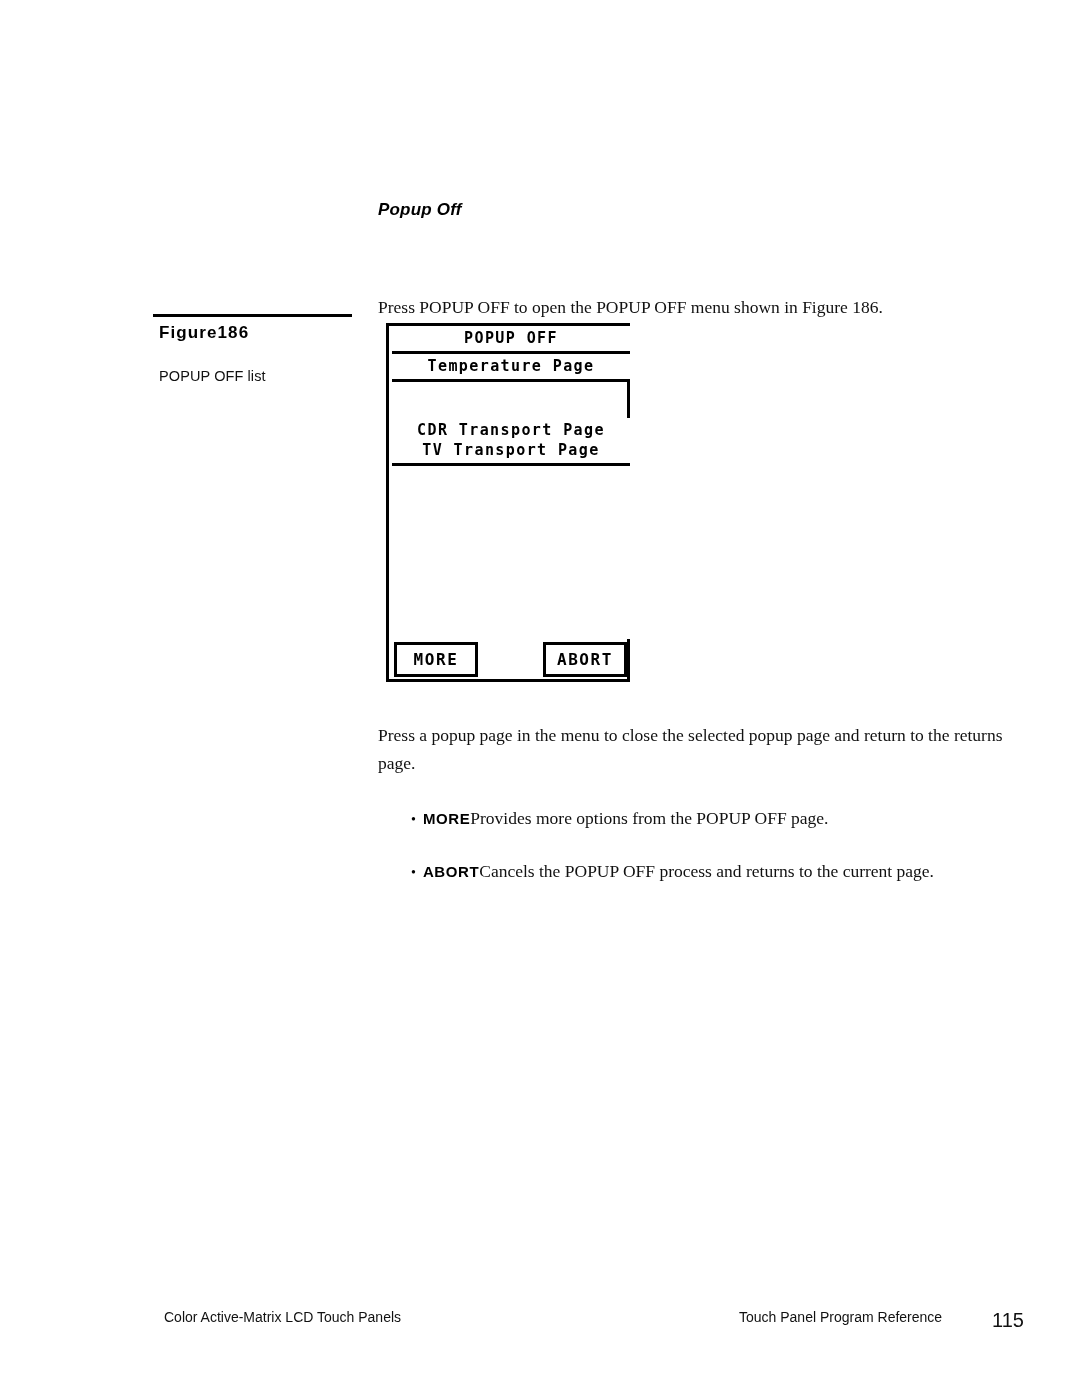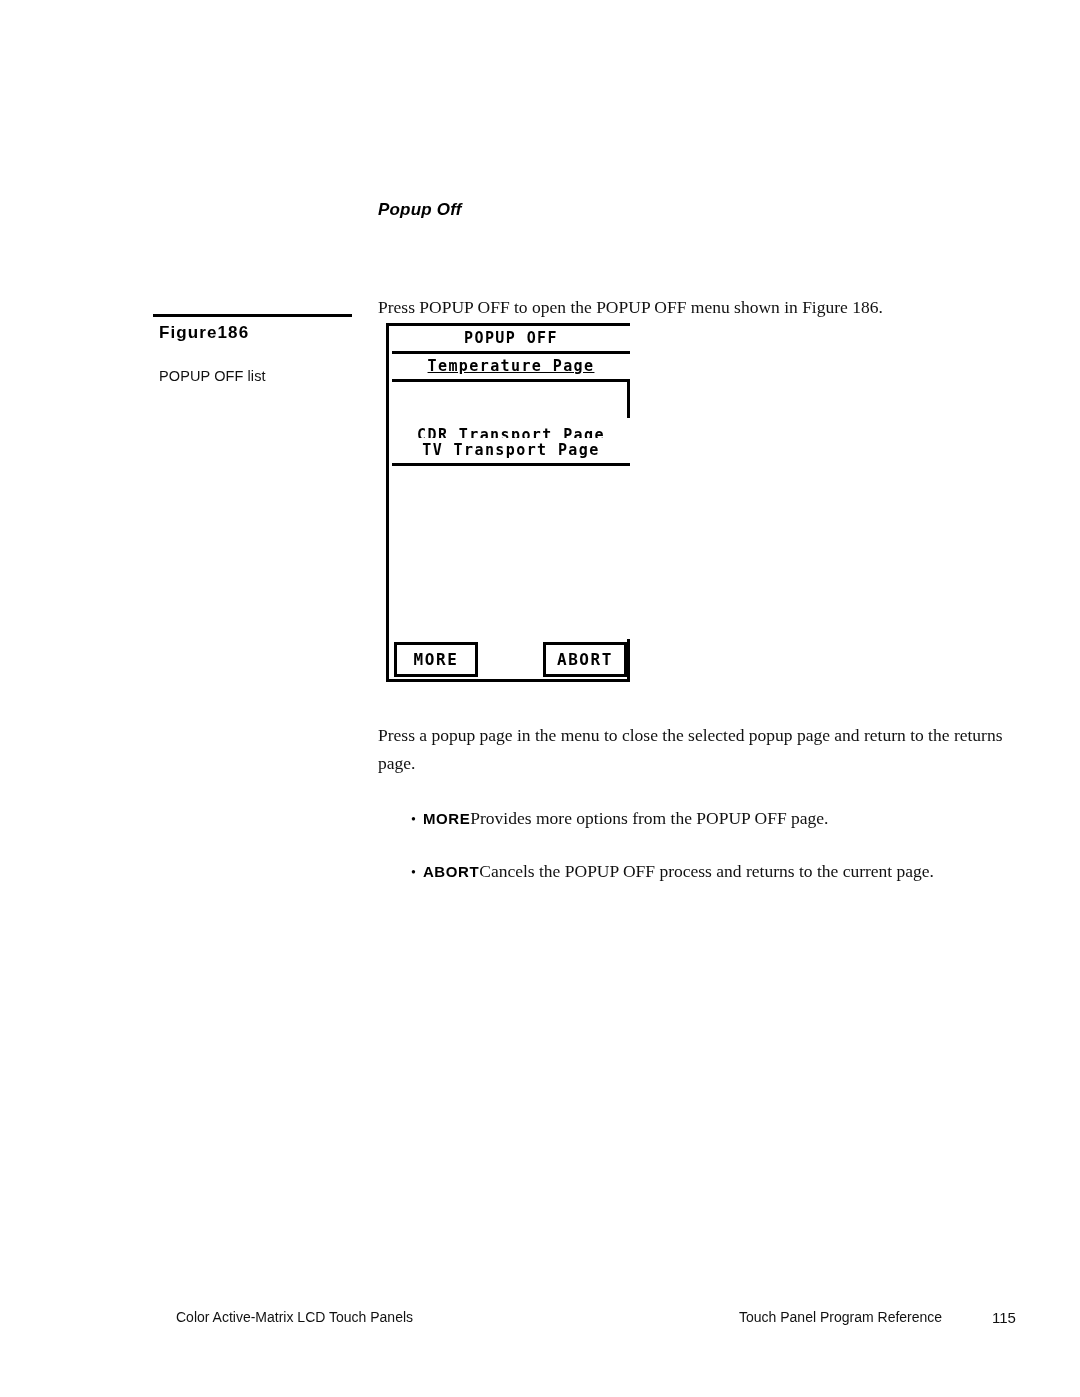--- a/index.html
+++ b/index.html
@@ -103,23 +103,23 @@
   .panel-row-label {
     font-family: "DejaVu Sans Mono", "Liberation Mono", monospace;
     font-size: 15px;
     font-weight: bold;
     letter-spacing: 1.4px;
     white-space: nowrap;
     color: #000;
     line-height: 1;
   }
   #panel-row-0 { top: 0px; }
-  #panel-row-1 { top: 28px; text-decoration: underline; }
+  #panel-row-1 { top: 28px; }
   #panel-row-2 { top: 56px; }
-  #panel-row-3 { top: 92px; align-items: flex-end; }
+  #panel-row-3 { top: 92px; }
   #panel-row-4 { top: 112px; }
 
   #panel-empty-area {
     position: absolute;
     left: 3px;
     top: 140px;
     width: 238px;
     height: 173px;
     background: #fff;
   }
@@ -187,36 +187,35 @@
   }
 
   
   #footer-left {
     position: absolute;
     left: 164px;
     top: 1309px;
     font-family: "Liberation Sans", sans-serif;
     font-size: 14px;
     color: #111;
-    margin-left: 12px;
   }
   #footer-right {
     position: absolute;
     left: 739px;
     top: 1309px;
     font-family: "Liberation Sans", sans-serif;
     font-size: 14px;
     color: #111;
   }
   #footer-page-number {
     position: absolute;
     left: 992px;
     top: 1309px;
     font-family: "Liberation Sans", sans-serif;
-    font-size: 15px;
+    font-size: 20px;
     color: #111;
   }
 </style>
 </head>
 <body>
 
 <div id="section-heading">Popup Off</div>
 
 <div id="intro-para" class="body-para">Press POPUP OFF to open the POPUP OFF menu shown in Figure 186.</div>
 

